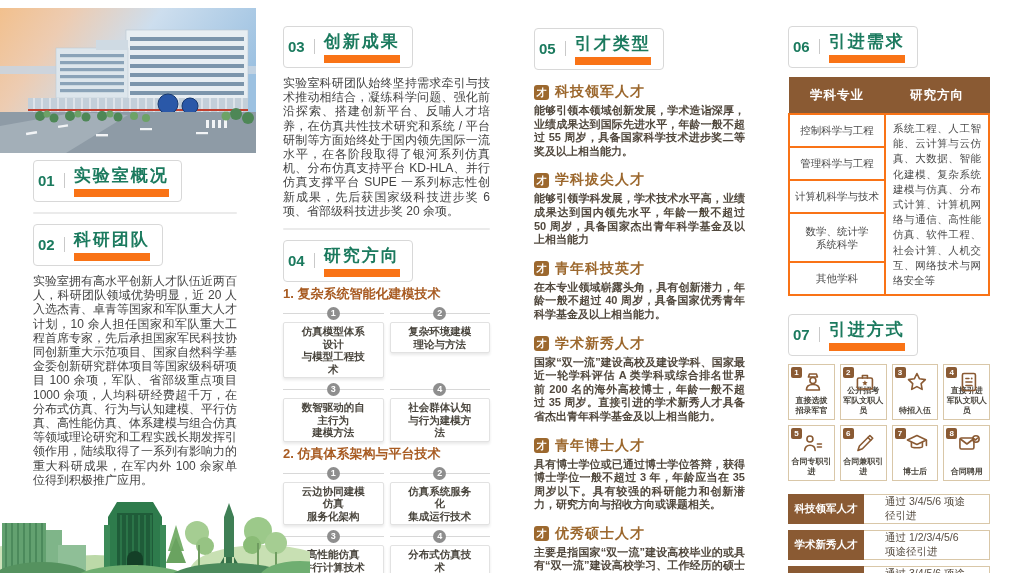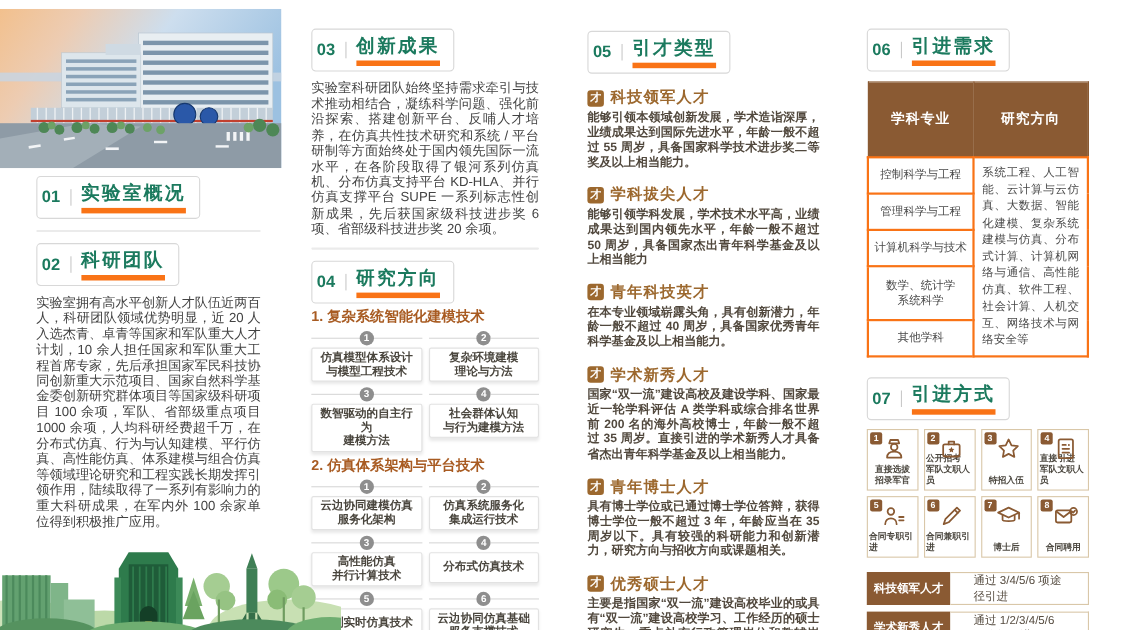--- a/index.html
+++ b/index.html
@@ -6,21 +6,21 @@
   html,body { background:#ffffff; }
   body { font-family:"Liberation Sans","DejaVu Sans",sans-serif; color:#3f3f3f; }
   #poster { position:relative; width:1024px; height:573px; background:#ffffff; overflow:hidden; }
 
   
   .sec-head { display:inline-flex; align-items:center; border:1px solid #d8d8d8; border-radius:4px;
               background:#fff; padding:3px 12px 4px 4px; }
   .sec-num { color:#1b7a5e; font-weight:bold; font-size:15px; }
   .sec-sep { width:1px; height:15px; background:#c9c9c9; margin:0 9px; }
   .sec-title { color:#1b7a5e; font-weight:bold; font-size:17px; letter-spacing:2px;
-               border-bottom:5px solid #f97316; padding-bottom:2px; }
+               border-bottom:8px solid #f97316; padding-bottom:2px; }
 
   .body-text { font-size:12px; line-height:14.2px; text-align:justify; color:#434343; }
   .divider { height:2px; background:#ebebeb; border-radius:2px; margin:10px 0; }
   .pre { white-space:pre-line; }
 
   
   .col { position:absolute; }
   #col1 { left:33px; top:160px; width:204px; }
   #col2 { left:283px; top:26px; width:207px; }
   #col3 { left:534px; top:28px; width:211px; }
@@ -33,49 +33,49 @@
   .rd-group { margin-top:3px; }
   .rd-heading { font-size:13px; font-weight:bold; color:#a85b22; margin-bottom:4px; }
   .rd-grid { display:grid; grid-template-columns:1fr 1fr; column-gap:6px; row-gap:5px; }
   .rd-item {}
   .rd-numrow { display:flex; align-items:center; margin-bottom:2px; }
   .rd-line { flex:1; height:1px; background:#d8d8d8; }
   .rd-circle { width:13px; height:13px; border-radius:50%; background:#8e8e8e; color:#fff;
                font-size:9px; line-height:13px; text-align:center; font-weight:bold; }
   .rd-box { min-height:28px; display:flex; align-items:center; justify-content:center; text-align:center;
             border:1px solid #e2e2e2; border-radius:2px; background:#fff; box-shadow:0 2px 3px rgba(0,0,0,.09);
-            font-size:10.5px; line-height:12.5px; font-weight:bold; color:#4a463e; padding:2px 3px; }
+            font-size:10.5px; line-height:12.5px; font-weight:bold; color:#4a463e; padding:2px 14px; }
 
   
   .talent { margin-top:13px; }
   .talent-head { display:flex; align-items:center; margin-bottom:3px; }
   .talent-icon { width:15px; height:15px; border-radius:3px; background:#9c682e; color:#fff;
                  font-size:10px; line-height:15px; text-align:center; font-weight:bold; margin-right:6px; }
   .talent-name { font-size:14px; font-weight:bold; color:#9c682e; letter-spacing:1px; }
   .talent-body { font-size:11px; line-height:13.6px; text-align:justify; color:#51483d;font-weight:bold; }
 
   
   .req-table { width:202px; border-collapse:collapse; margin-top:9px; }
   .req-table th { background:#8a5a33; color:#fff; font-size:12.5px; font-weight:bold;
-                  padding:25px 0; border:1px solid #8a5a33; letter-spacing:1px; }
+                  padding:9px 0; border:1px solid #8a5a33; letter-spacing:1px; }
   .req-table td { border:2px solid #f97316; font-size:10.5px; color:#4a4a4a; text-align:center;
                   padding:6px 2px; line-height:13px; }
   .req-table td.dir { text-align:justify; padding:6px 7px; line-height:15.2px; vertical-align:top; color:#4a4a4a; }
 
   
   .methods { display:grid; grid-template-columns:repeat(4,1fr); gap:5px; margin-top:8px; }
   .method { position:relative; border:1px solid #d9c7a8; background:#fff; height:56px;
             display:flex; flex-direction:column; align-items:center; justify-content:flex-end;
             padding:3px 1px 3px; }
   .m-num { position:absolute; top:2px; left:2px; width:11px; height:11px; background:#8a5a33; color:#fff;
            font-size:8px; line-height:11px; text-align:center; border-radius:2px; font-weight:bold; }
   .m-icon { position:absolute; top:5px; left:50%; transform:translateX(-42%); }
   .m-icon svg { width:24px; height:24px; stroke:#8a5a33; fill:none; stroke-width:1.6;
                 stroke-linecap:round; stroke-linejoin:round; }
-  .m-label { font-size:8px; line-height:10px; font-weight:bold; color:#4a463e; text-align:left; }
+  .m-label { font-size:8px; line-height:10px; font-weight:bold; color:#4a463e; text-align:center; }
 
   
   .paths { margin-top:13px; }
   .path-row { display:flex; align-items:stretch; margin-bottom:6px; }
   .path-name { width:76px; background:#8a5a33; color:#fff; font-size:10.5px; font-weight:bold;
                display:flex; align-items:center; justify-content:center; padding:4px 0; }
   .path-desc { flex:1; border:1px solid #d9c7a8; border-left:none; background:#fff; color:#564c40;
                font-size:10.5px; display:flex; align-items:center; padding:0 21px; }
 
   

